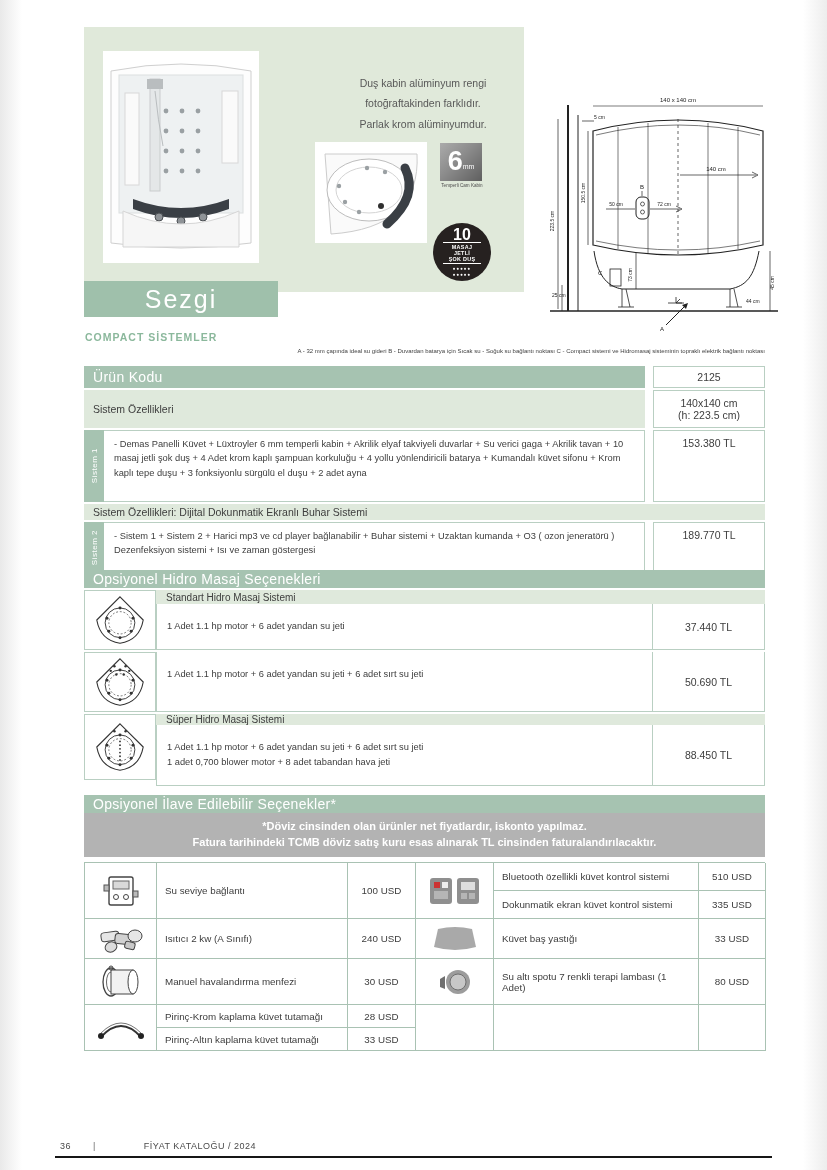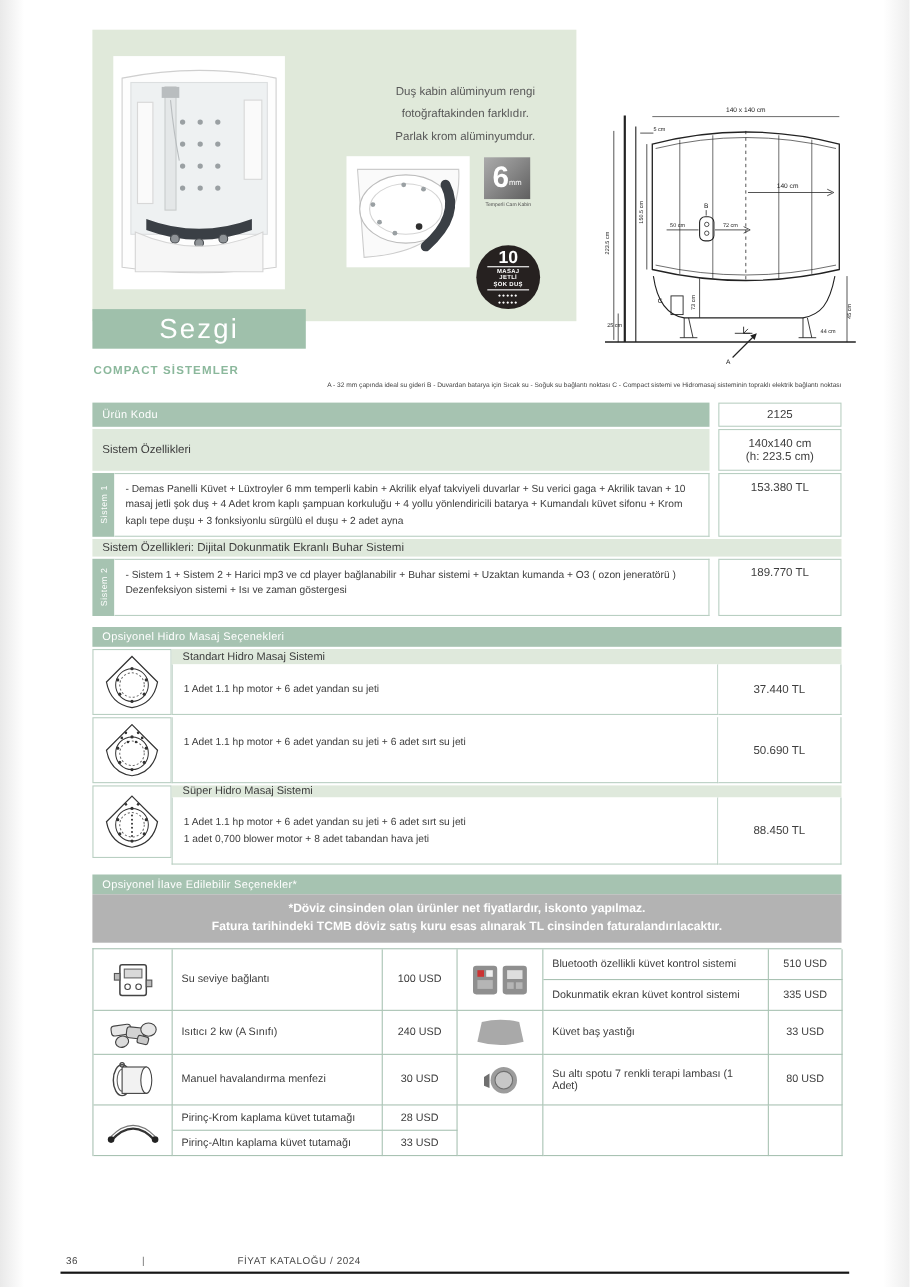--- a/index.html
+++ b/index.html
@@ -35,21 +35,21 @@
   .drawing{position:absolute;left:548px;top:93px;width:232px;height:240px;}
   .drawing text{font-size:6px;fill:#222;font-family:"Liberation Sans",sans-serif;}
   .drawing .tiny{font-size:5px;}
   
   .section-title{position:absolute;left:85px;top:331px;font-size:10.5px;letter-spacing:1px;
                  color:#8bb89c;font-weight:bold;}
   .legend{position:absolute;left:238px;top:348px;width:527px;font-size:6px;color:#3f3f3f;
           text-align:right;white-space:nowrap;}
   
   .greenbar{background:#a6c3b1;color:#fff;display:flex;align-items:center;
-            padding-left:9px;font-size:10px;letter-spacing:.3px;}
+            padding-left:9px;font-size:14px;letter-spacing:.3px;}
   .lightrow{background:#dfe9dc;color:#3d3d3d;display:flex;align-items:center;
             padding-left:9px;font-size:10.5px;}
   .spec{position:absolute;left:84px;top:366px;width:681px;}
   .srow{display:flex;margin-bottom:2px;}
   .smain{flex:1;margin-right:8px;}
   .sprice{width:112px;background:#fff;border:1px solid #b9cfc2;display:flex;
           flex-direction:column;align-items:center;justify-content:center;
           font-size:10.5px;color:#3d3d3d;box-sizing:border-box;}
   .sprice.topalign{justify-content:flex-start;padding-top:6px;}
   .systab{width:20px;background:#a6c3b1;color:#fff;display:flex;align-items:center;
@@ -81,21 +81,21 @@
        grid-template-columns:72px 191px 68px 78px 205px 67px;
        grid-template-rows:28px 28px 40px 46px 23px 23px;
        border-top:1px solid #a9c2b3;border-left:1px solid #a9c2b3;box-sizing:border-box;background:#fff;}
   .ac{border-right:1px solid #a9c2b3;border-bottom:1px solid #a9c2b3;display:flex;
       align-items:center;font-size:9.8px;color:#3d3d3d;box-sizing:border-box;}
   .ac.lbl{padding:2px 8px;}
   .ac.prc{justify-content:center;}
   .ac.ico{justify-content:center;}
   
   .footer{position:absolute;left:60px;top:1141px;display:flex;align-items:center;
-          font-size:9px;color:#4a4a4a;letter-spacing:.5px;gap:36px;}
+          font-size:9px;color:#4a4a4a;letter-spacing:.5px;}
   .footer .pn{margin-right:22px;}
   .footer .sep{margin-right:48px;color:#6a6a6a;}
   .footline{position:absolute;left:55px;top:1156px;width:717px;height:2px;background:#161616;}
 </style>
 </head>
 <body>
 
 <div class="page">
 
   <div class="hero">
@@ -221,21 +221,21 @@
       <div class="greenbar smain">Ürün Kodu</div>
       <div class="sprice">2125</div>
     </div>
     <div class="srow" style="height:38px">
       <div class="lightrow smain">Sistem Özellikleri</div>
       <div class="sprice">
         <span>140x140 cm</span>
         <span>(h: 223.5 cm)</span>
       </div>
     </div>
-    <div class="srow" style="height:58px">
+    <div class="srow" style="height:72px">
       <div class="smain" style="display:flex">
         <div class="systab">
             <span>Sistem 1</span>
           </div>
         <div class="sysdesc">- Demas Panelli Küvet + Lüxtroyler 6 mm temperli kabin + Akrilik elyaf takviyeli duvarlar + Su verici gaga + Akrilik tavan + 10 masaj jetli şok duş + 4 Adet krom kaplı şampuan korkuluğu + 4 yollu yönlendiricili batarya + Kumandalı küvet sifonu + Krom kaplı tepe duşu + 3 fonksiyonlu sürgülü el duşu + 2 adet ayna</div>
       </div>
       <div class="sprice topalign">153.380 TL</div>
     </div>
     <div class="srow" style="height:16px">
       <div class="lightrow" style="flex:1">Sistem Özellikleri: Dijital Dokunmatik Ekranlı Buhar Sistemi</div>

